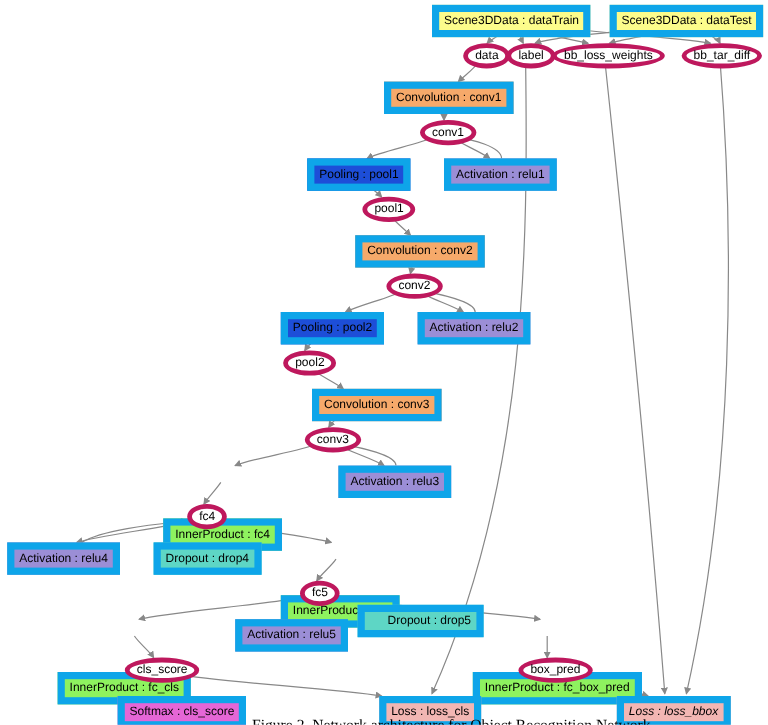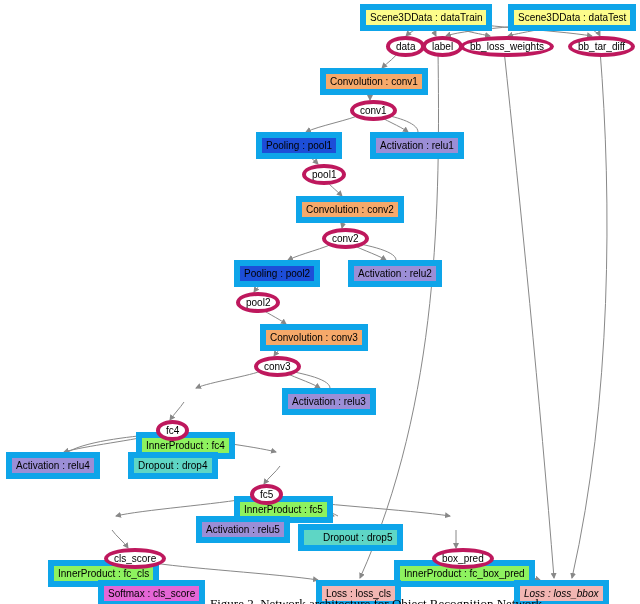--- a/index.html
+++ b/index.html
@@ -167,21 +167,21 @@
 <div class="node-rect c-purple" style="left:282px;top:388px;">Activation : relu3</div>
 <div class="node-ell" style="left:156px;top:420px;">fc4</div>
 
 <div class="node-rect c-purple" style="left:6px;top:452px;">Activation : relu4</div>
 <div class="node-rect c-teal" style="left:128px;top:452px;">Dropout : drop4</div>
 <div class="node-rect c-green" style="left:234px;top:452px;">InnerProduct : fc5</div>
 <div class="node-ell" style="left:250px;top:484px;">fc5</div>
 
 <div class="node-rect c-green" style="left:48px;top:516px;">InnerProduct : fc_cls</div>
 <div class="node-rect c-purple" style="left:196px;top:516px;">Activation : relu5</div>
-<div class="node-rect c-teal" style="left:298px;top:524px;padding-left:19px;">Dropout : drop5</div>
+<div class="node-rect c-teal" style="left:298px;top:504px;padding-left:19px;">Dropout : drop5</div>
 <div class="node-rect c-green" style="left:394px;top:516px;text-align:center;">InnerProduct : fc_box_pred</div>
 
 <div class="node-ell" style="left:104px;top:548px;">cls_score</div>
 <div class="node-ell" style="left:432px;top:548px;">box_pred</div>
 
 <div class="node-rect c-magenta" style="left:98px;top:580px;">Softmax : cls_score</div>
 <div class="node-rect c-pink" style="left:316px;top:580px;">Loss : loss_cls</div>
 <div class="node-rect c-pink" style="left:514px;top:580px;font-style:italic;">Loss : loss_bbox</div>
 
 <div class="caption" style="left:210px;top:596px;">Figure 2. Network architecture for Object Recognition Network</div>

